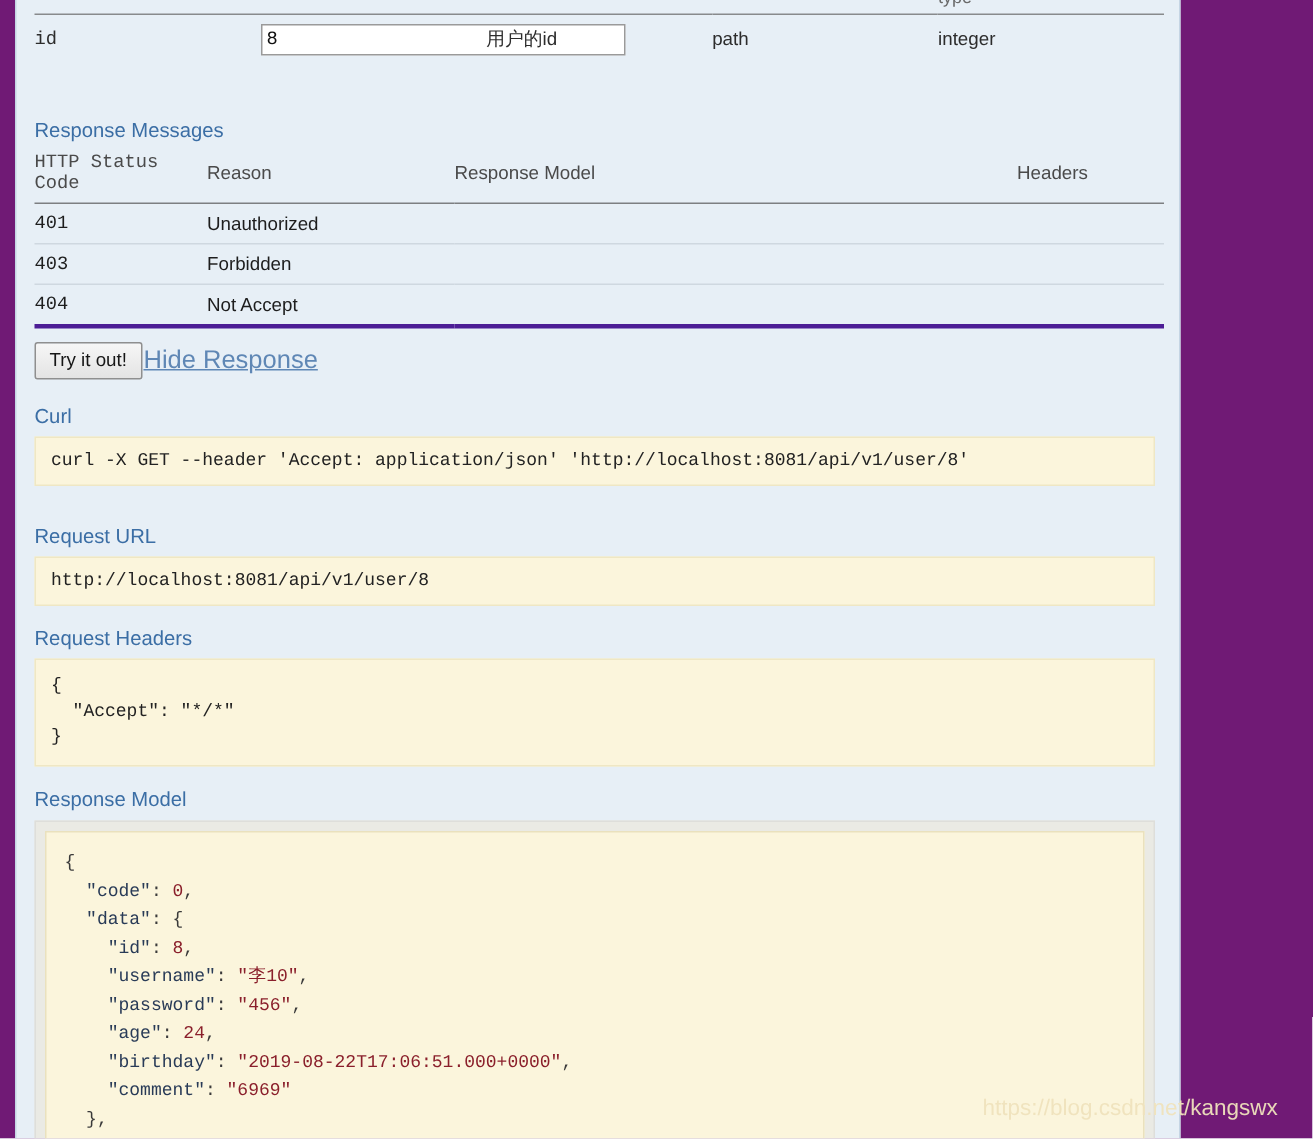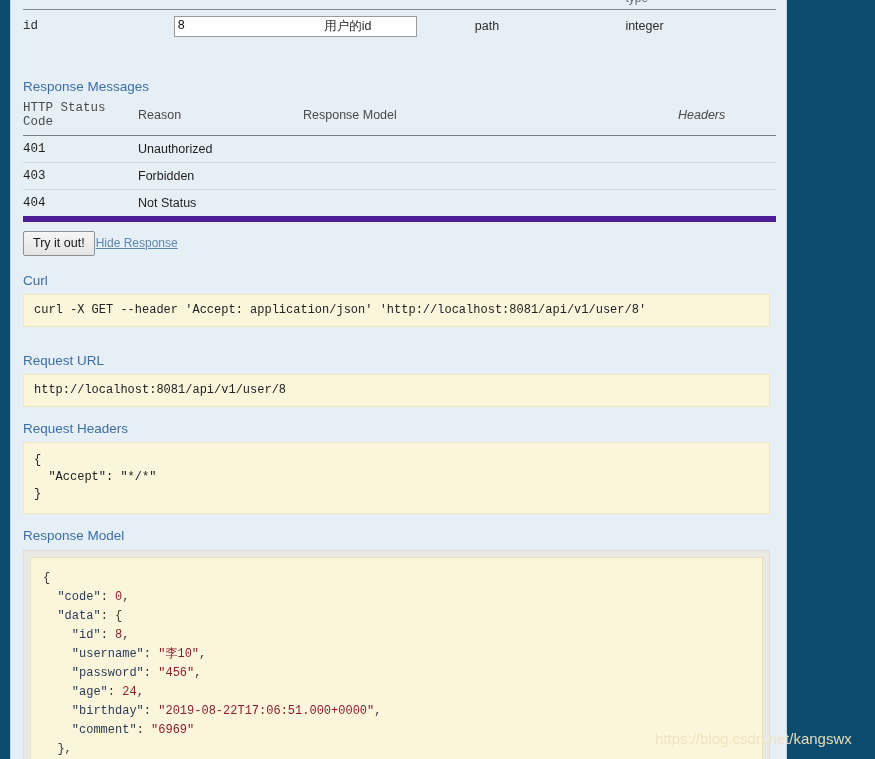--- a/index.html
+++ b/index.html
@@ -6,21 +6,21 @@
   html, body {
     margin: 0; padding: 0;
     width: 875px; height: 759px;
     background: #ffffff;
     font-family: "Liberation Sans", sans-serif;
     overflow: hidden;
   }
   #page {
     position: relative;
     width: 875px; height: 759px;
-    background: #0c4a6e;
+    background: #701a75;
   }
   
   #panel {
     position: absolute;
     left: 10px; top: 0px;
     width: 777px; height: 759px;
     background: #e7eff6;
     border-left: 1px solid #c5d5e4;
     border-right: 1px solid #c5d5e4;
     overflow: hidden;
@@ -104,43 +104,43 @@
   }
   .rm-table td {
     font-size: 12.5px;
     color: #1d1d1d;
     padding: 6px 0 6px 0;
     border-bottom: 1px solid #cfd8e0;
   }
   .rm-code   { width: 115px; font-family: "Liberation Mono", monospace; }
   .rm-reason { width: 165px; }
   .rm-model  { width: 375px; }
-  .rm-headers{ width: 98px; font-style: italic; }
-  .rm-table tr.last td { border-bottom: 6px solid #4c1d95; }
+  .rm-headers{ width: 98px; }
+  .rm-table tr.last td { border-bottom: 3px solid #4c1d95; }
 
   
   .tryrow {
     margin-top: 9px;
     display: flex;
     align-items: center;
     gap: 1px;
   }
   .try-btn {
     background: linear-gradient(#f6f6f6, #e4e4e4);
     border: 1px solid #8f8f8f;
     border-radius: 2px;
     padding: 4px 9px 5px 9px;
     font-size: 12.5px;
     color: #161616;
     font-family: "Liberation Sans", sans-serif;
     cursor: pointer;
   }
   .hide-resp {
     color: #5f87b5;
-    font-size: 12px;
+    font-size: 17px;
     text-decoration: underline;
     cursor: pointer;
   }
 
   
   .code-box {
     background: #fbf5dc;
     border: 1px solid #efe7c4;
     font-family: "Liberation Mono", monospace;
     font-size: 12px;
@@ -253,21 +253,21 @@
               <td class="rm-headers"></td>
             </tr>
             <tr>
               <td class="rm-code">403</td>
               <td class="rm-reason">Forbidden</td>
               <td class="rm-model"></td>
               <td class="rm-headers"></td>
             </tr>
             <tr class="last">
               <td class="rm-code">404</td>
-              <td class="rm-reason">Not Status</td>
+              <td class="rm-reason">Not Accept</td>
               <td class="rm-model"></td>
               <td class="rm-headers"></td>
             </tr>
           </tbody>
       </table>
 
       <div class="tryrow">
         <button class="try-btn">Try it out!</button>
         <a class="hide-resp">Hide Response</a>
       </div>

